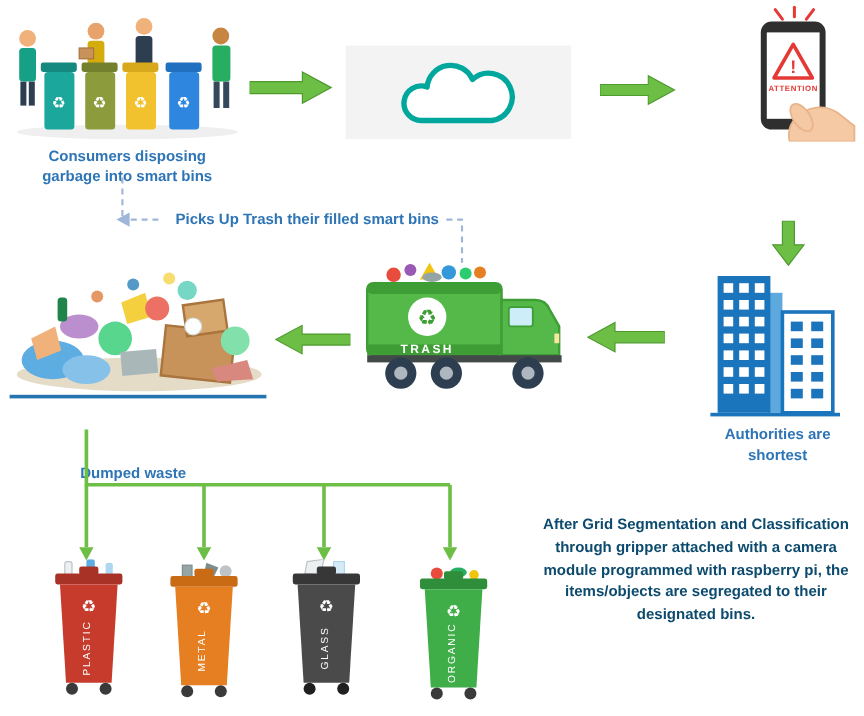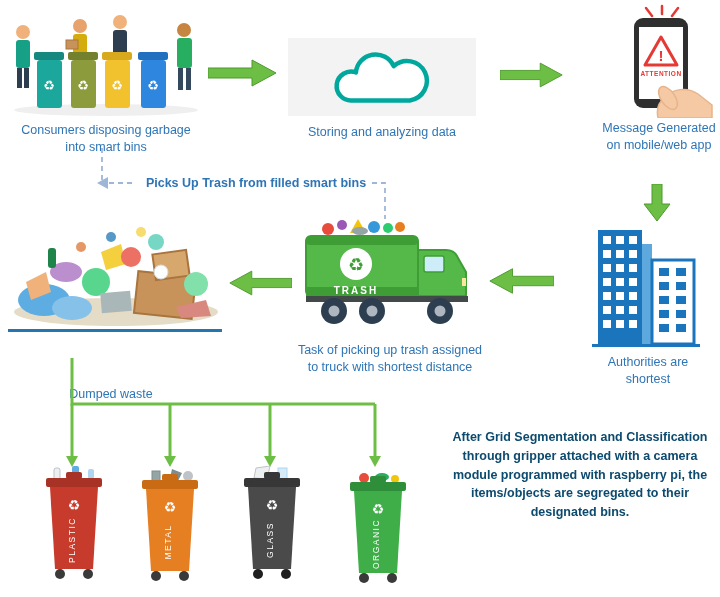--- a/index.html
+++ b/index.html
@@ -1,20 +1,20 @@
 <!DOCTYPE html>
 <html><head>
 <meta charset="utf-8">
 <style>
   * { margin:0; padding:0; box-sizing:border-box; }
   body { font-family:"Liberation Sans", sans-serif; background:#ffffff; }
   .canvas { position:relative; width:720px; height:597px; background:#ffffff; overflow:hidden; }
   .abs { position:absolute; }
   .caption {
-    color:#2E75B6; font-weight:normal; font-size:12.5px;
+    color:#2E75B6; font-weight:bold; font-size:12.5px;
     text-align:center; line-height:1.35;
   }
   .note {
     color:#0c4a6e; font-weight:bold; font-size:12.5px;
     text-align:center; line-height:1.5;
   }
   .pickup {
     color:#2E75B6; font-weight:bold; font-size:12.5px;
     white-space:nowrap; text-align:center;
   }
@@ -79,21 +79,20 @@
   <svg class="abs" style="left:208px; top:58px;" width="70" height="30" viewBox="0 0 70 30">
     <polygon points="0,10 44,10 44,2 68,15 44,28 44,20 0,20" stroke="#4E9A2E" stroke-width="1" fill="#6DBE45"></polygon>
   </svg>
 
   <div class="abs cloud-box" style="left:288px; top:38px; width:188px; height:78px;">
     <svg width="124" height="72" viewBox="0 0 130 80">
       <path d="M32,66 A16,16 0 1 1 36,35 A22,22 0 0 1 78,28 A22,22 0 1 1 96,66 Z" fill="#ffffff" stroke-width="5" stroke-linejoin="round" stroke-linecap="round" stroke="#00A79D"></path>
     </svg>
   </div>
 
-  <div class="abs caption" style="left:288px; top:124px; width:188px;">Storing and analyzing data</div>
 
   <svg class="abs" style="left:500px; top:60px;" width="64" height="30" viewBox="0 0 70 30">
     <polygon points="0,10 44,10 44,2 68,15 44,28 44,20 0,20" stroke="#4E9A2E" stroke-width="1" fill="#6DBE45"></polygon>
   </svg>
 
   <svg class="abs" style="left:606px; top:4px;" width="108" height="114" viewBox="0 0 108 114">
     <g stroke="#E53935" stroke-width="2.5" stroke-linecap="round">
       <line x1="46" y1="12" x2="40" y2="4"></line>
       <line x1="56" y1="10" x2="56" y2="2"></line>
       <line x1="66" y1="12" x2="72" y2="4"></line>
@@ -102,32 +101,31 @@
     <rect x="33" y="23" width="44" height="72" fill="#FFFFFF"></rect>
     <polygon points="55,33 71,61 39,61" fill="none" stroke-width="3" stroke-linejoin="round" stroke="#E53935"></polygon>
     <text x="55" y="57" font-size="15" font-weight="bold" fill="#E53935" text-anchor="middle">!</text>
     <text x="55" y="72" font-size="6.5" font-weight="bold" fill="#E53935" text-anchor="middle" letter-spacing="0.5">ATTENTION</text>
     <g>
       <path d="M58,94 C66,84 82,83 92,90 L106,101 L106,114 L52,114 C50,104 53,98 58,94 Z" fill="#F5C9A3" stroke="#E8B48C" stroke-width="1.5"></path>
       <ellipse cx="62" cy="94" rx="7" ry="13" fill="#F5C9A3" stroke="#E8B48C" stroke-width="1.5" transform="rotate(-35 62 94)"></ellipse>
     </g>
   </svg>
 
-  <div class="abs caption" style="left:600px; top:120px; width:118px;">Message Generated on mobile/web app</div>
 
   <svg class="abs" style="left:95px; top:145px;" width="300" height="80" viewBox="0 0 300 80">
     <g fill="none" stroke-width="1.8" stroke-dasharray="5 4" stroke="#9FB6D8">
       <path d="M7,3 V36"></path>
       <path d="M14,38 H40"></path>
       <path d="M277,38 H290 V74"></path>
     </g>
     <polygon points="2,38 13,32 13,44" stroke="none" fill="#9FB6D8"></polygon>
   </svg>
 
-  <div class="abs pickup" style="left:136px; top:176px; width:240px;">Picks Up Trash from filled smart bins</div>
+  <div class="abs pickup" style="left:136px; top:176px; width:240px;">Picks Up Trash their filled smart bins</div>
 
   <svg class="abs" style="left:642px; top:184px;" width="30" height="38" viewBox="0 0 30 38">
     <polygon points="10,0 20,0 20,20 28,20 15,37 2,20 10,20" stroke="#4E9A2E" stroke-width="1" fill="#6DBE45"></polygon>
   </svg>
 
   <svg class="abs" style="left:582px; top:222px;" width="128" height="126" viewBox="0 0 128 126">
     <rect x="58" y="22" width="12" height="100" fill="#5DA9DD"></rect>
     <g>
       <rect x="16" y="8" width="44" height="114" fill="#1B75BC"></rect>
       <g fill="#FFFFFF">
@@ -205,21 +203,20 @@
     <g>
       <circle cx="34" cy="99" r="13" fill="#2C3E50"></circle>
         <circle cx="34" cy="99" r="5.5" fill="#AEB6BF"></circle>
       <circle cx="72" cy="99" r="13" fill="#2C3E50"></circle>
         <circle cx="72" cy="99" r="5.5" fill="#AEB6BF"></circle>
       <circle cx="140" cy="99" r="13" fill="#2C3E50"></circle>
         <circle cx="140" cy="99" r="5.5" fill="#AEB6BF"></circle>
     </g>
   </svg>
 
-  <div class="abs caption" style="left:292px; top:342px; width:196px;">Task of picking up trash assigned to truck with shortest distance</div>
 
   <svg class="abs" style="left:228px; top:268px;" width="64" height="30" viewBox="0 0 70 30">
     <polygon points="70,10 26,10 26,2 2,15 26,28 26,20 70,20" stroke="#4E9A2E" stroke-width="1" fill="#6DBE45"></polygon>
   </svg>
 
   <svg class="abs" style="left:6px; top:212px;" width="216" height="116" viewBox="0 0 216 116">
     <g>
       <ellipse cx="110" cy="100" rx="102" ry="14" fill="#E4DCC6"></ellipse>
       <rect x="130" y="62" width="58" height="42" fill="#C8935A" stroke="#A9743D" stroke-width="2" transform="rotate(6 159 83)"></rect>
       <rect x="148" y="40" width="34" height="26" fill="#D7A86E" stroke="#A9743D" stroke-width="2" transform="rotate(-8 165 53)"></rect>

